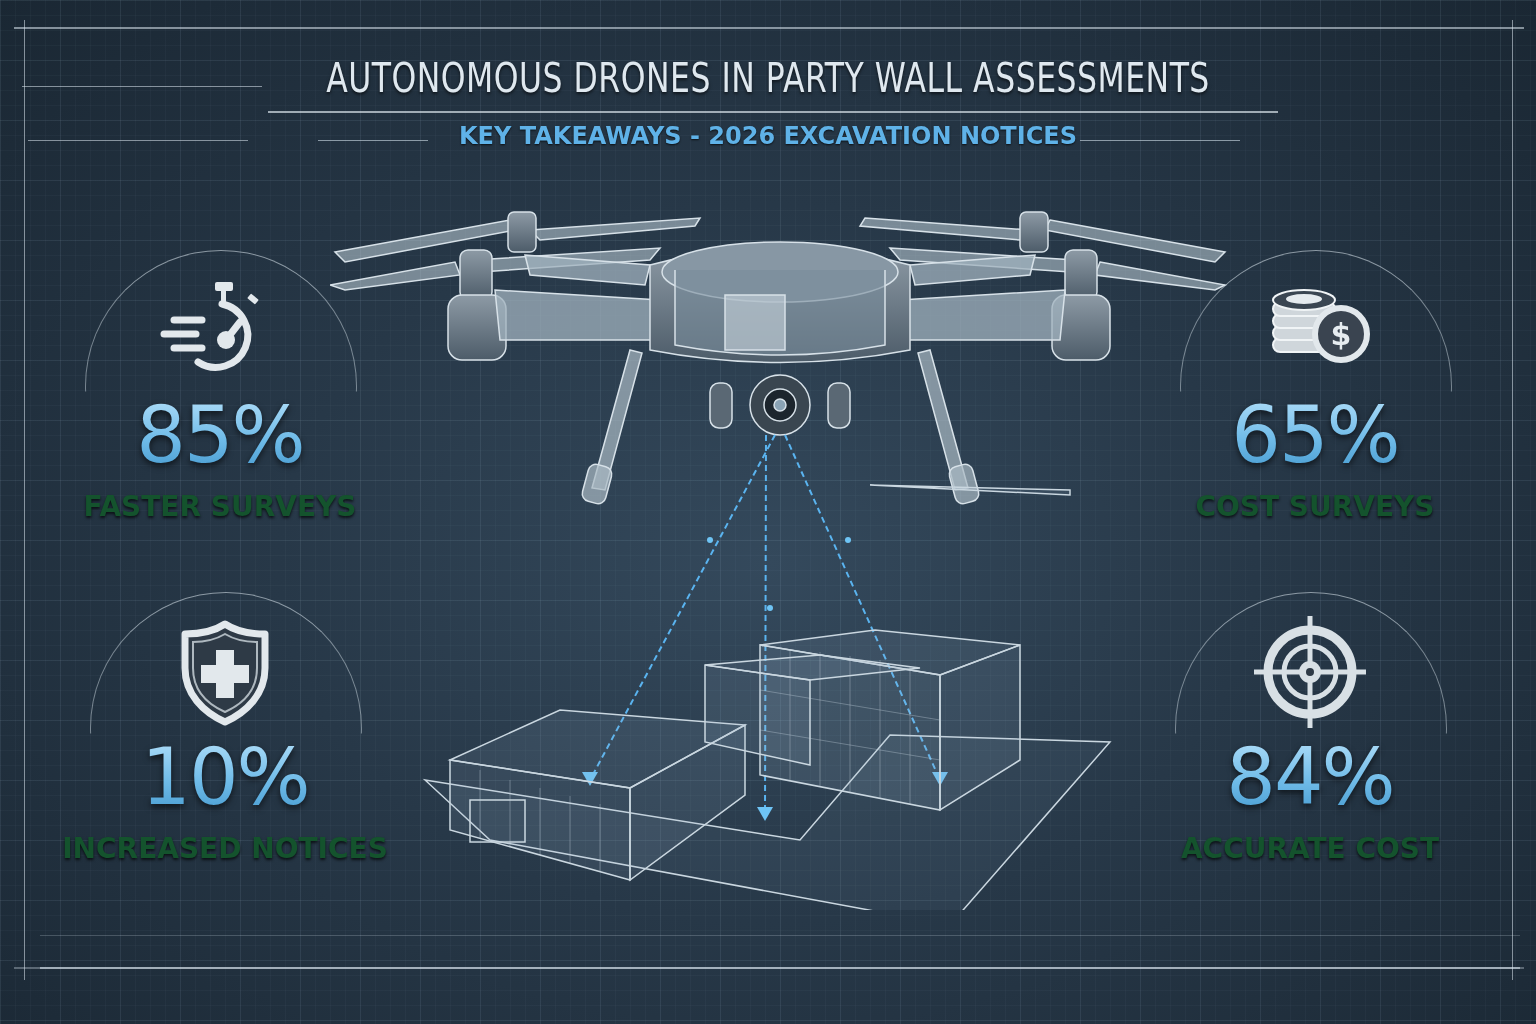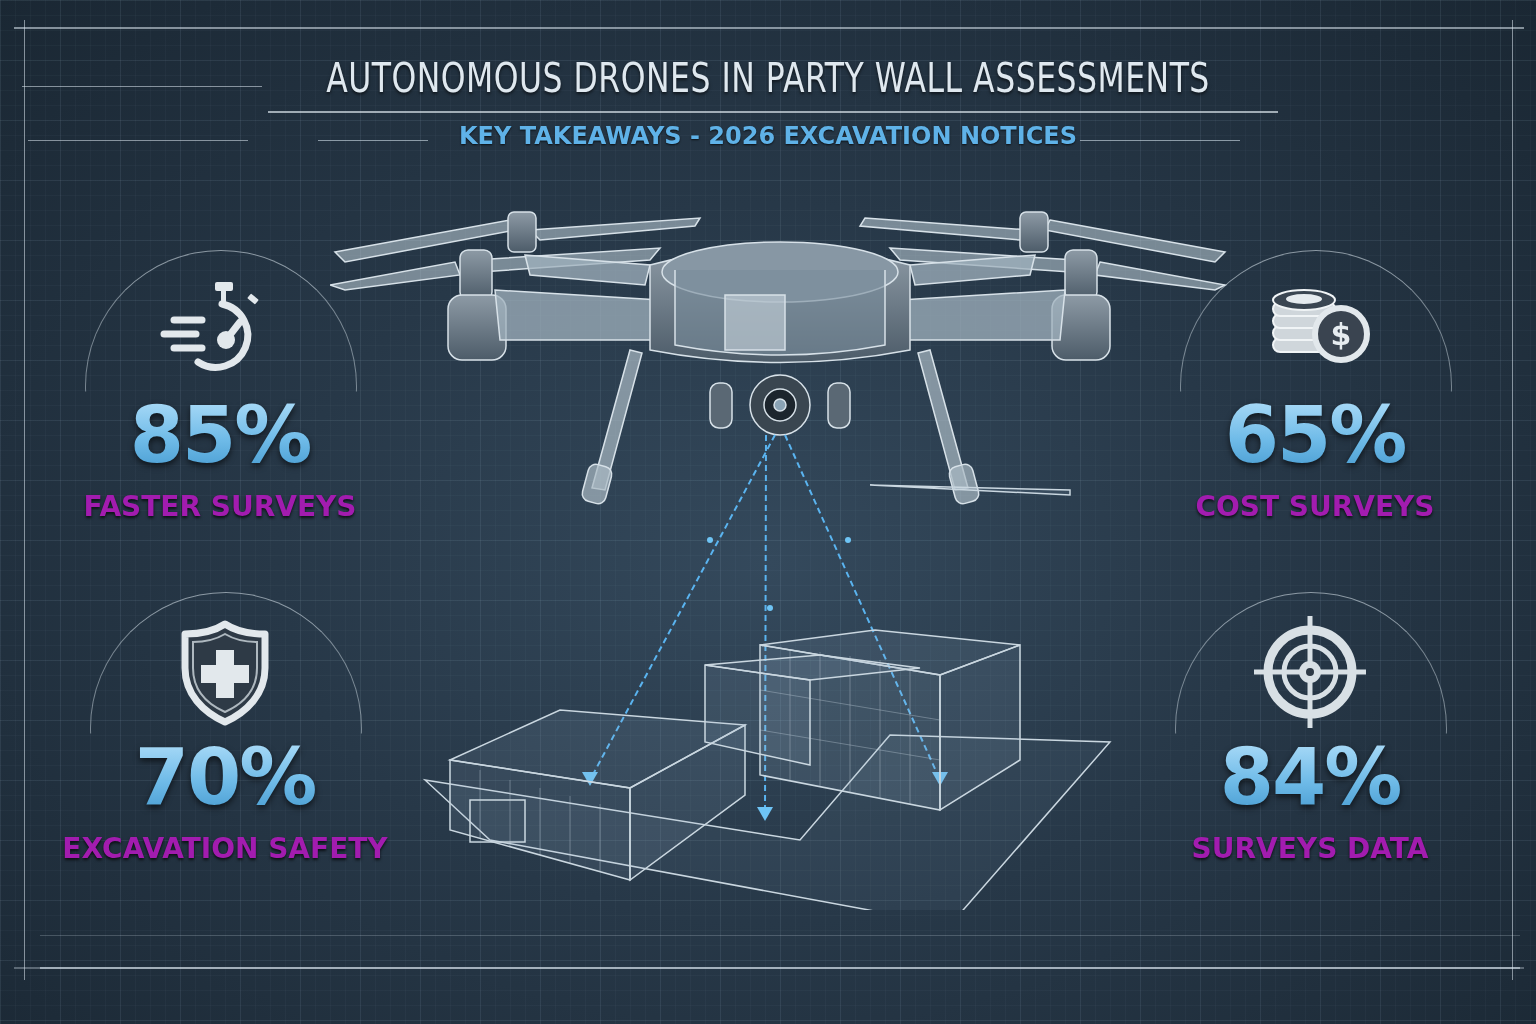--- a/index.html
+++ b/index.html
@@ -34,30 +34,30 @@
   .stat { position: absolute; width: 300px; text-align: center; }
   .stat .arc {
     position: absolute; left: 15px; top: 10px; width: 270px; height: 270px;
     border: 1.5px solid rgba(225,235,242,0.55); border-radius: 50%;
     border-bottom-color: transparent; border-left-color: rgba(225,235,242,0.45); border-right-color: rgba(225,235,242,0.45);
     clip-path: inset(0 0 48% 0);
   }
   .stat .icon { position: absolute; left: 90px; top: 30px; width: 120px; height: 120px; }
   .stat .value {
     position: absolute; left: 0; width: 300px; top: 150px;
-    font-family: "DejaVu Sans", sans-serif; font-weight: bold; font-size: 78px; letter-spacing: -2px;
+    font-family: "DejaVu Sans", sans-serif; font-weight: normal; font-size: 78px; letter-spacing: -2px;
     color: #7cc3ec;
     background: linear-gradient(180deg, #b8e2fb 0%, #6fbbe8 55%, #3f95cc 100%);
     -webkit-background-clip: text; background-clip: text; -webkit-text-fill-color: transparent;
     filter: drop-shadow(0 3px 3px rgba(0,0,0,0.6));
   }
   .stat .label {
     position: absolute; left: -20px; width: 340px; top: 250px;
     font-family: "DejaVu Sans", sans-serif; font-weight: bold; font-size: 28px;
-    color: #a21caf; text-shadow: 0 2px 3px rgba(0,0,0,0.7);
+    color: #14532d; text-shadow: 0 2px 3px rgba(0,0,0,0.7);
   }
   .center-art { position: absolute; left: 330px; top: 190px; width: 900px; height: 720px; }
 </style>
 </head>
 <body>
 
 <div class="grid"></div>
 
 <div class="frame-line" style="top:27px;left:14px;width:1510px;height:2px;"></div>
 <div class="frame-line" style="top:20px;left:24px;width:1px;height:960px;"></div>
@@ -112,38 +112,38 @@
 </div>
 
 <div class="stat" style="left:75px;top:582px;">
   <div class="arc"></div>
   <svg class="icon" viewBox="0 0 120 120">
     <path d="M60 12 C72 20 86 22 100 22 L100 56 C100 82 82 100 60 110 C38 100 20 82 20 56 L20 22 C34 22 48 20 60 12 Z" fill="#2e3a46" stroke="#e2e8ec" stroke-width="7" stroke-linejoin="round"></path>
     <path d="M60 22 C70 28 82 30 92 30 L92 56 C92 78 78 92 60 100 C42 92 28 78 28 56 L28 30 C38 30 50 28 60 22 Z" fill="none" stroke="#aeb8bf" stroke-width="2"></path>
     <rect x="51" y="38" width="18" height="48" fill="#e2e8ec"></rect>
     <rect x="36" y="53" width="48" height="18" fill="#e2e8ec"></rect>
   </svg>
-  <div class="value">70%</div>
-  <div class="label">EXCAVATION SAFETY</div>
+  <div class="value">10%</div>
+  <div class="label">INCREASED NOTICES</div>
 </div>
 
 <div class="stat" style="left:1160px;top:582px;">
   <div class="arc"></div>
   <svg class="icon" viewBox="0 0 120 120">
     <g fill="none" stroke="#d8e0e5">
       <circle cx="60" cy="60" r="42" stroke-width="9"></circle>
       <circle cx="60" cy="60" r="26" stroke-width="5"></circle>
       <line x1="60" y1="4" x2="60" y2="116" stroke-width="5"></line>
       <line x1="4" y1="60" x2="116" y2="60" stroke-width="5"></line>
     </g>
     <circle cx="60" cy="60" r="11" fill="#d8e0e5"></circle>
     <circle cx="60" cy="60" r="4" fill="#2e3a46"></circle>
   </svg>
   <div class="value">84%</div>
-  <div class="label">SURVEYS DATA</div>
+  <div class="label">ACCURATE COST</div>
 </div>
 
 <svg class="center-art" viewBox="0 0 900 720">
   <defs>
     <linearGradient id="metal" x1="0" y1="0" x2="0" y2="1">
       <stop offset="0" stop-color="#8d9aa5"></stop>
       <stop offset="1" stop-color="#4d5c69"></stop>
     </linearGradient>
     <filter id="glow">
         <feGaussianBlur stdDeviation="2.5"></feGaussianBlur>

